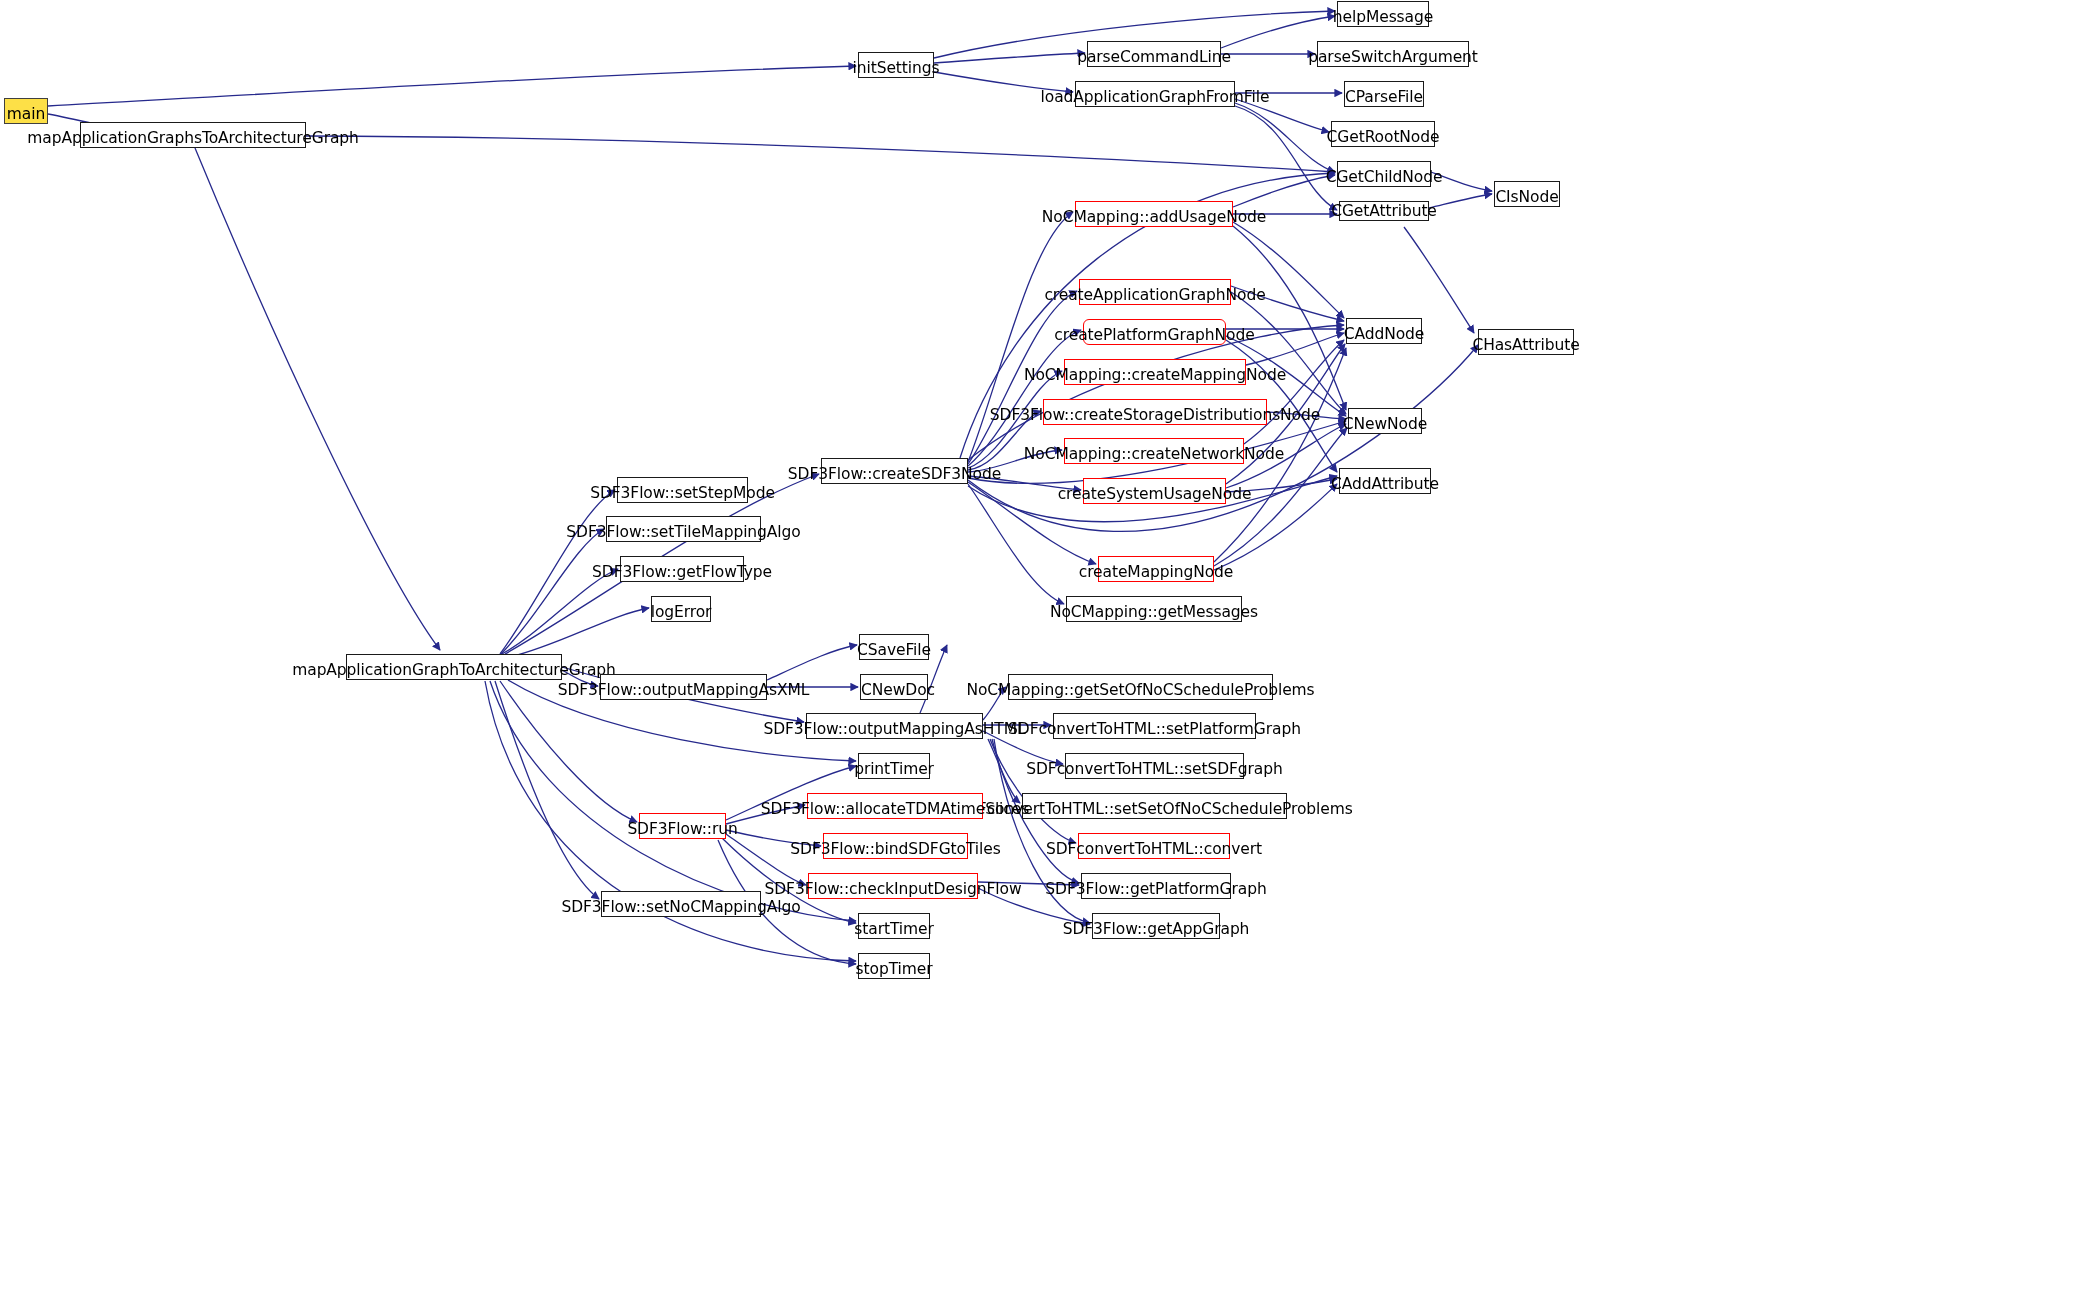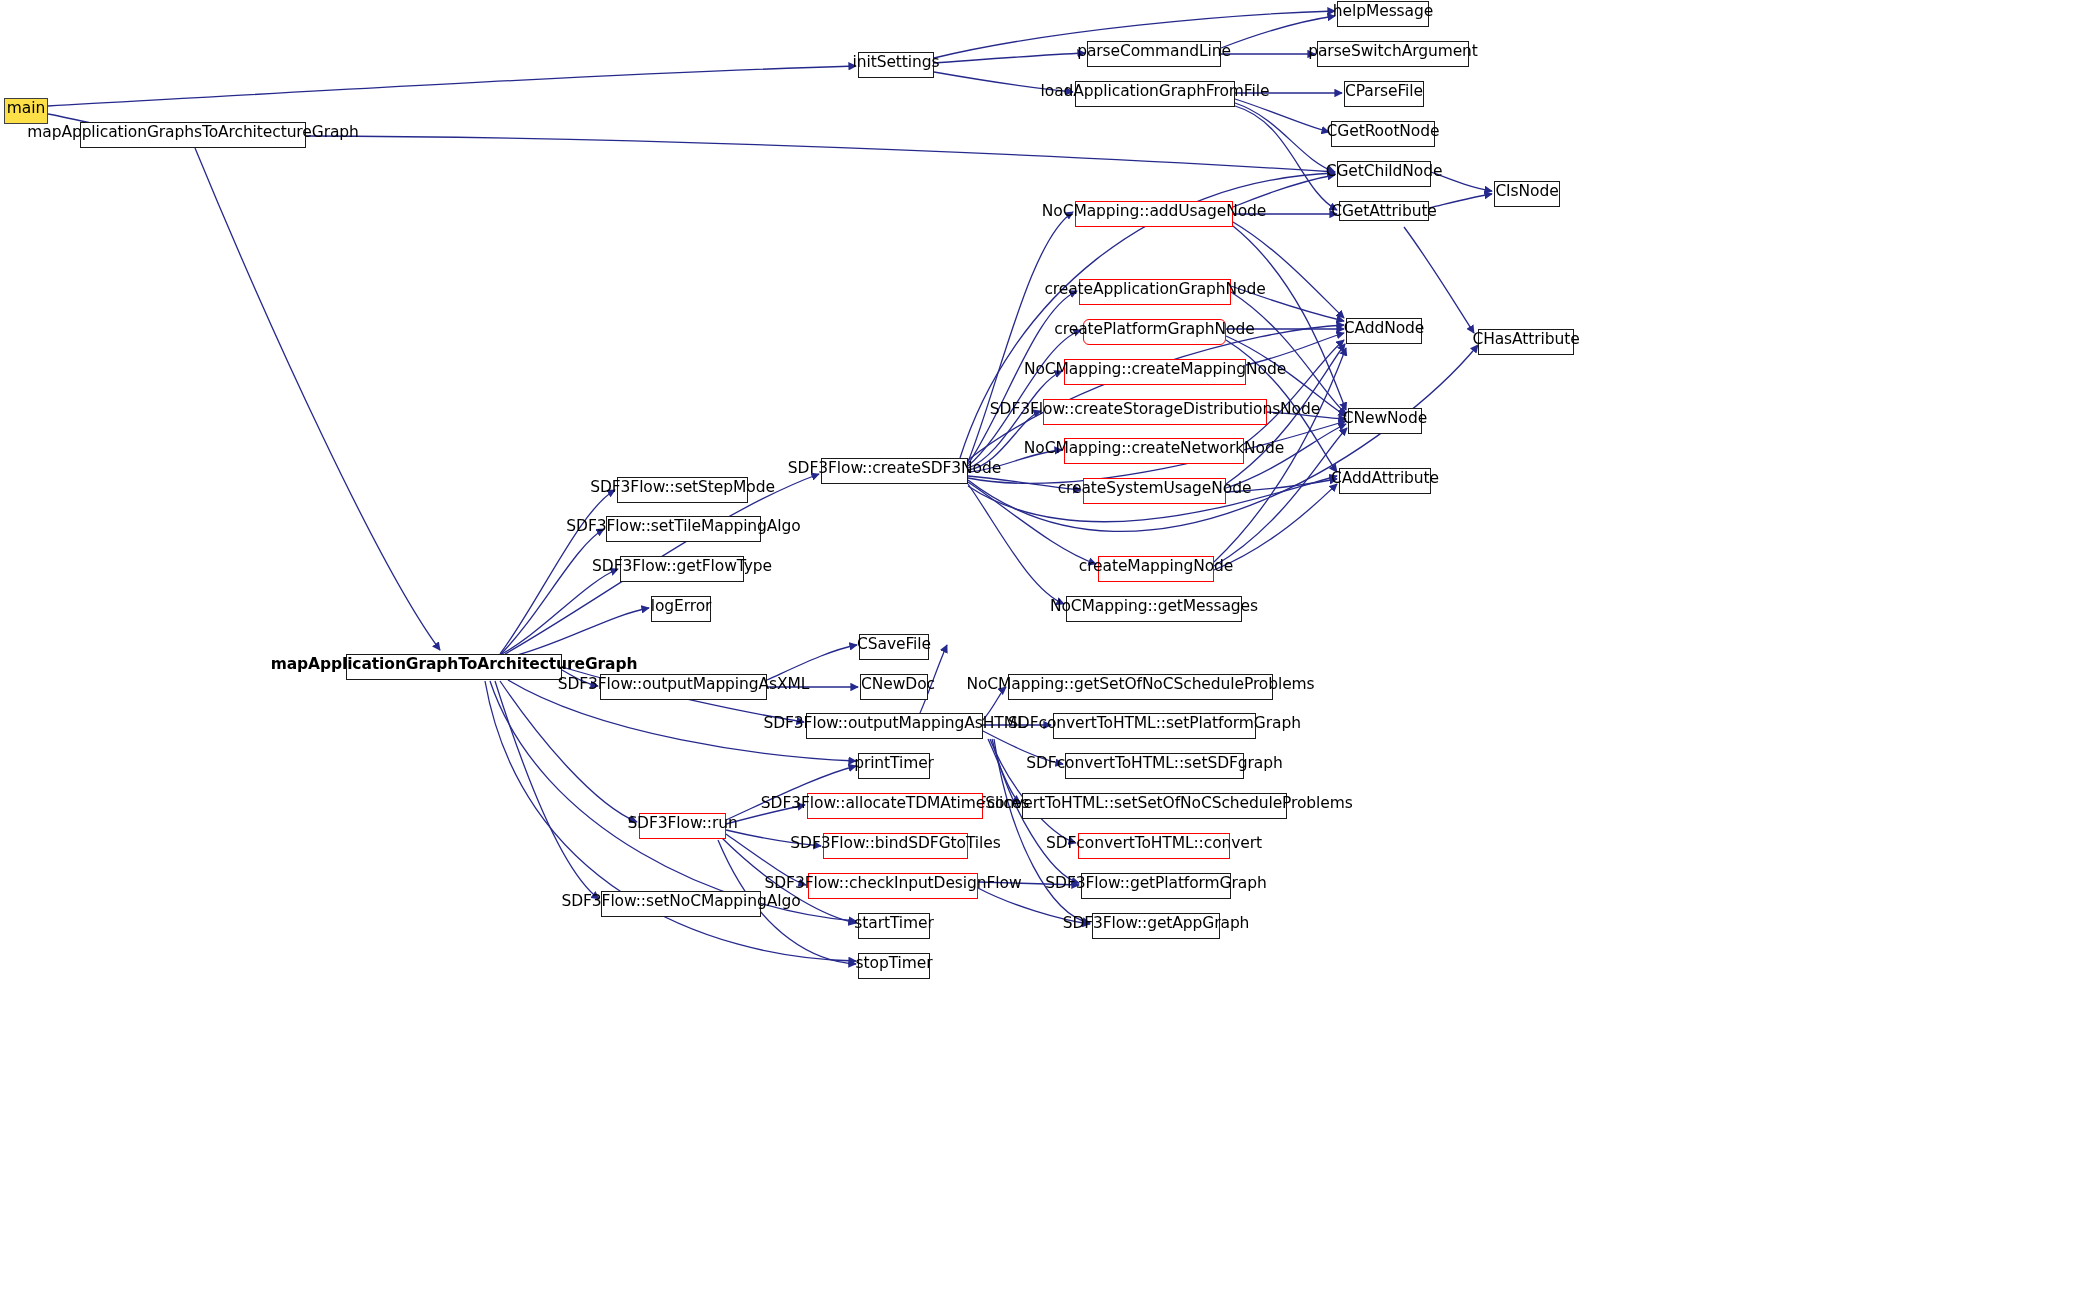--- a/index.html
+++ b/index.html
@@ -19,21 +19,21 @@
     left: 0;
     top: 0;
     width: 2093px;
     height: 1311px;
     pointer-events: none;
   }
   .node {
     position: absolute;
     box-sizing: border-box;
     display: flex;
-    align-items: flex-start;
+    align-items: flex-end;
     justify-content: center;
     background: #ffffff;
     border: 1.4px solid #1a1a1a;
     font-size: 15.5px;
     color: #000000;
     white-space: nowrap;
     letter-spacing: -0.1px;
     cursor: pointer;
   }
   .node.red {
@@ -222,21 +222,21 @@
       </div>
       <div class="node" style="left: 606px; top: 516px; width: 155px; height: 26px;">
         <span class="node-label">SDF3Flow::setTileMappingAlgo</span>
       </div>
       <div class="node" style="left: 620px; top: 556px; width: 124px; height: 26px;">
         <span class="node-label">SDF3Flow::getFlowType</span>
       </div>
       <div class="node" style="left: 651px; top: 596px; width: 60px; height: 26px;">
         <span class="node-label">logError</span>
       </div>
-      <div class="node" style="left: 346px; top: 654px; width: 216px; height: 26px; font-weight: bold;">
+      <div class="node" style="left: 346px; top: 654px; width: 216px; height: 26px;">
         <span class="node-label">mapApplicationGraphToArchitectureGraph</span>
       </div>
       <div class="node" style="left: 600px; top: 674px; width: 167px; height: 26px;">
         <span class="node-label">SDF3Flow::outputMappingAsXML</span>
       </div>
       <div class="node" style="left: 859px; top: 634px; width: 70px; height: 26px;">
         <span class="node-label">CSaveFile</span>
       </div>
       <div class="node" style="left: 860px; top: 674px; width: 68px; height: 26px; padding-left: 8px;">
         <span class="node-label">CNewDoc</span>

